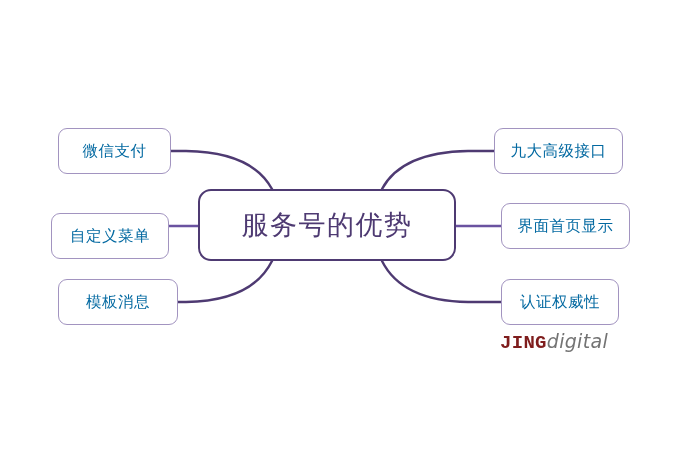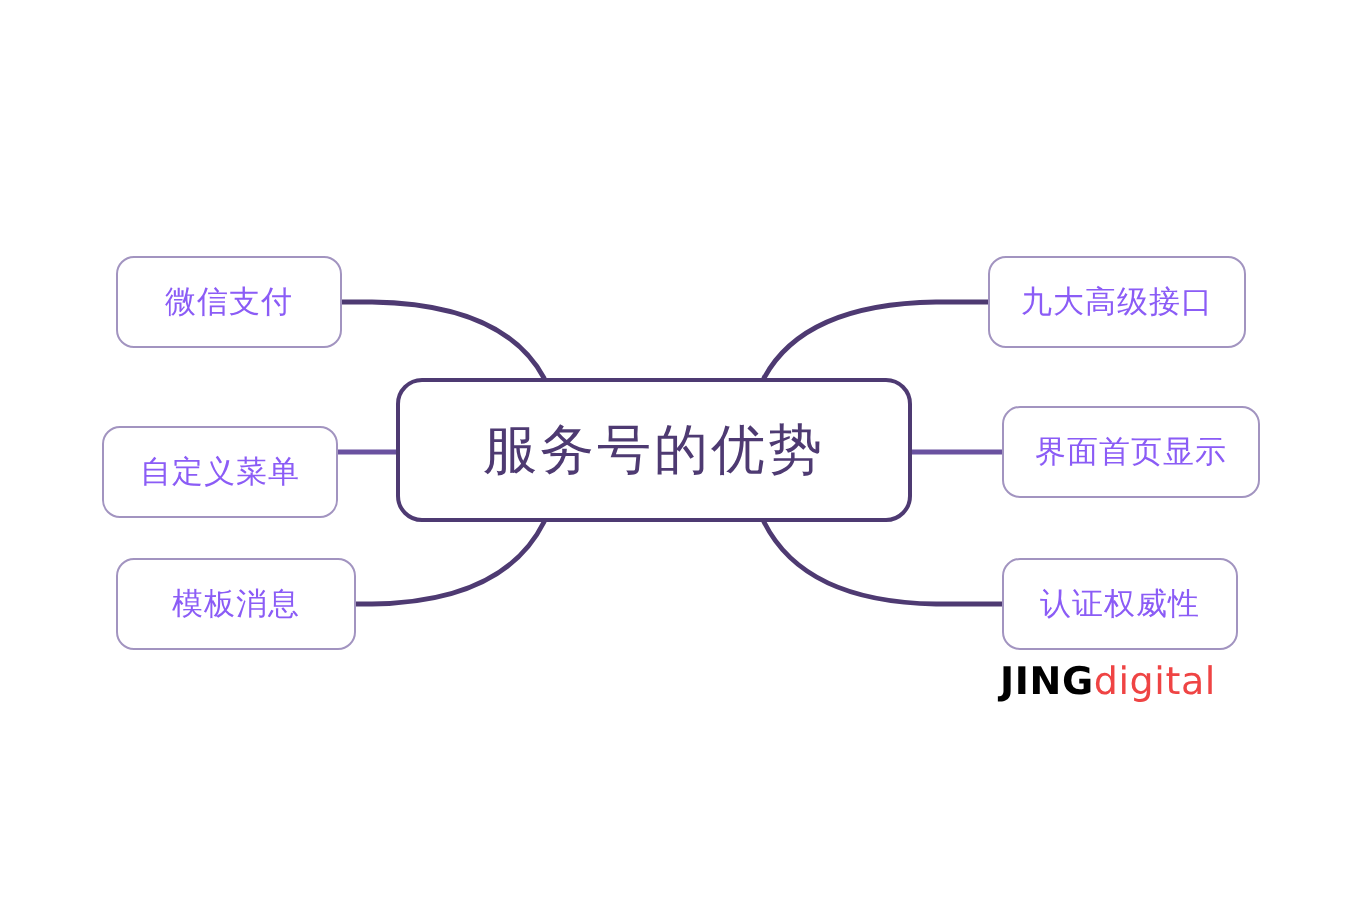--- a/index.html
+++ b/index.html
@@ -30,21 +30,21 @@
     display: flex;
     align-items: center;
     justify-content: center;
     background: #ffffff;
     white-space: nowrap;
   }
   .leaf {
     height: 46px;
     border: 1.6px solid #a294c0;
     border-radius: 9px;
-    color: #8b5cf6;
+    color: #0369a1;
     font-size: 15.5px;
     letter-spacing: 0.5px;
     z-index: 3;
   }
   .center {
     left: 198px;
     top: 189px;
     width: 258px;
     height: 72px;
     border: 2.6px solid #4e3a72;
@@ -65,26 +65,28 @@
   #watermark {
     position: absolute;
     left: 500px;
     top: 330px;
     font-size: 19px;
     letter-spacing: 0.3px;
     z-index: 5;
     user-select: none;
   }
   #watermark .wm-jing {
-    color: #000000;
+    color: #7f1d1d;
     font-weight: bold;
+    font-family: Liberation Mono, monospace;
   }
   #watermark .wm-digital {
-    color: #ef4444;
+    color: #737373;
     font-weight: normal;
+    font-style: italic;
   }
 </style>
 </head>
 <body>
 
 <div id="canvas">
 
   <svg id="connectors" viewBox="0 0 680 453" xmlns="http://www.w3.org/2000/svg">
 
     <path d="M 171 151 L 186 151 Q 252 152 272 189" fill="none" stroke="#4e3a72" stroke-width="2.4" stroke-linecap="round"></path>

